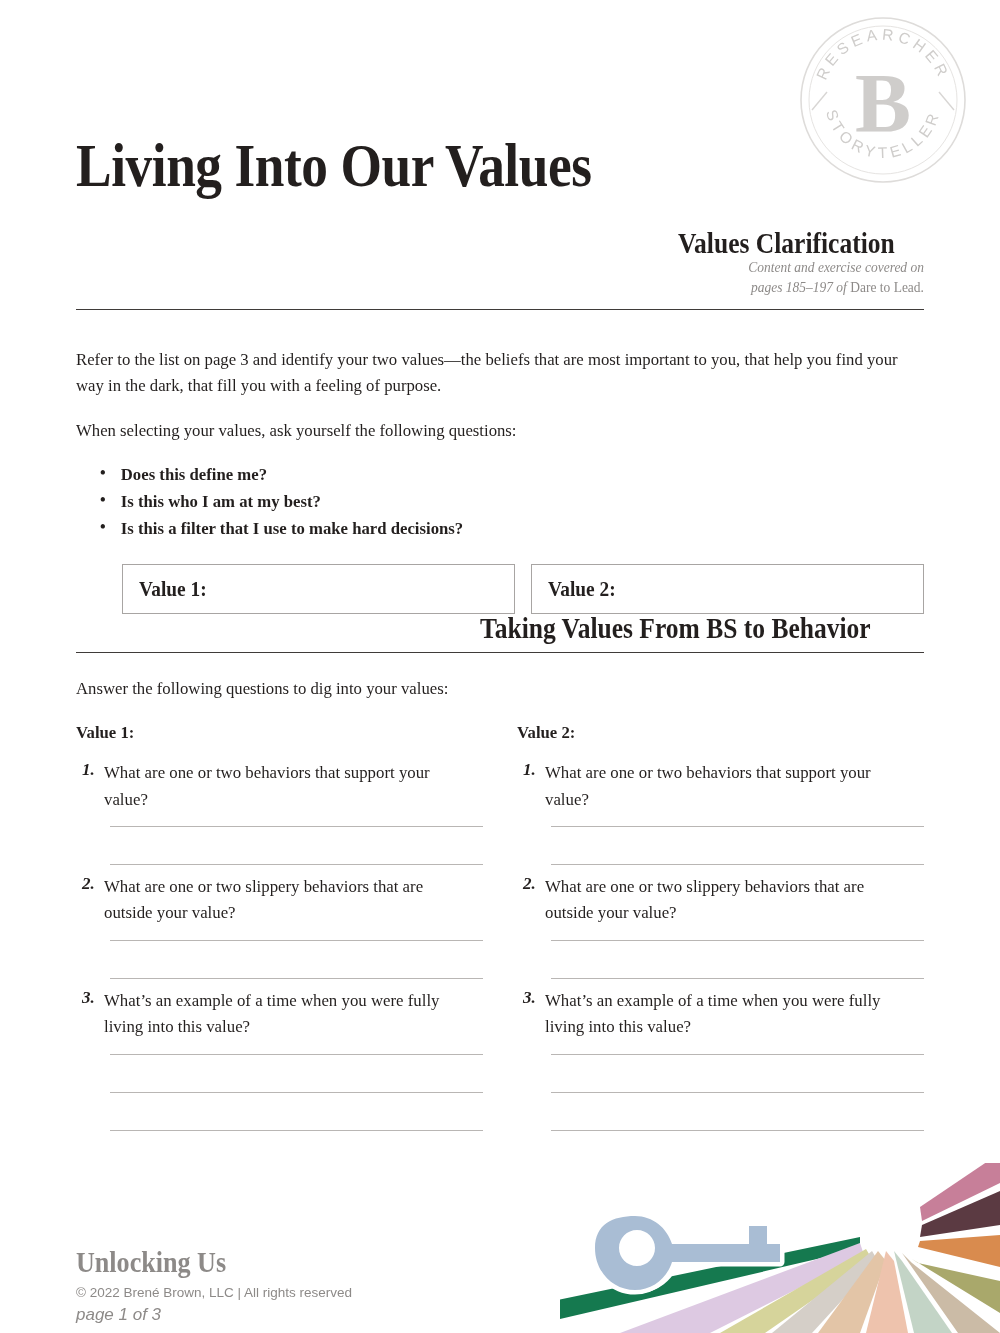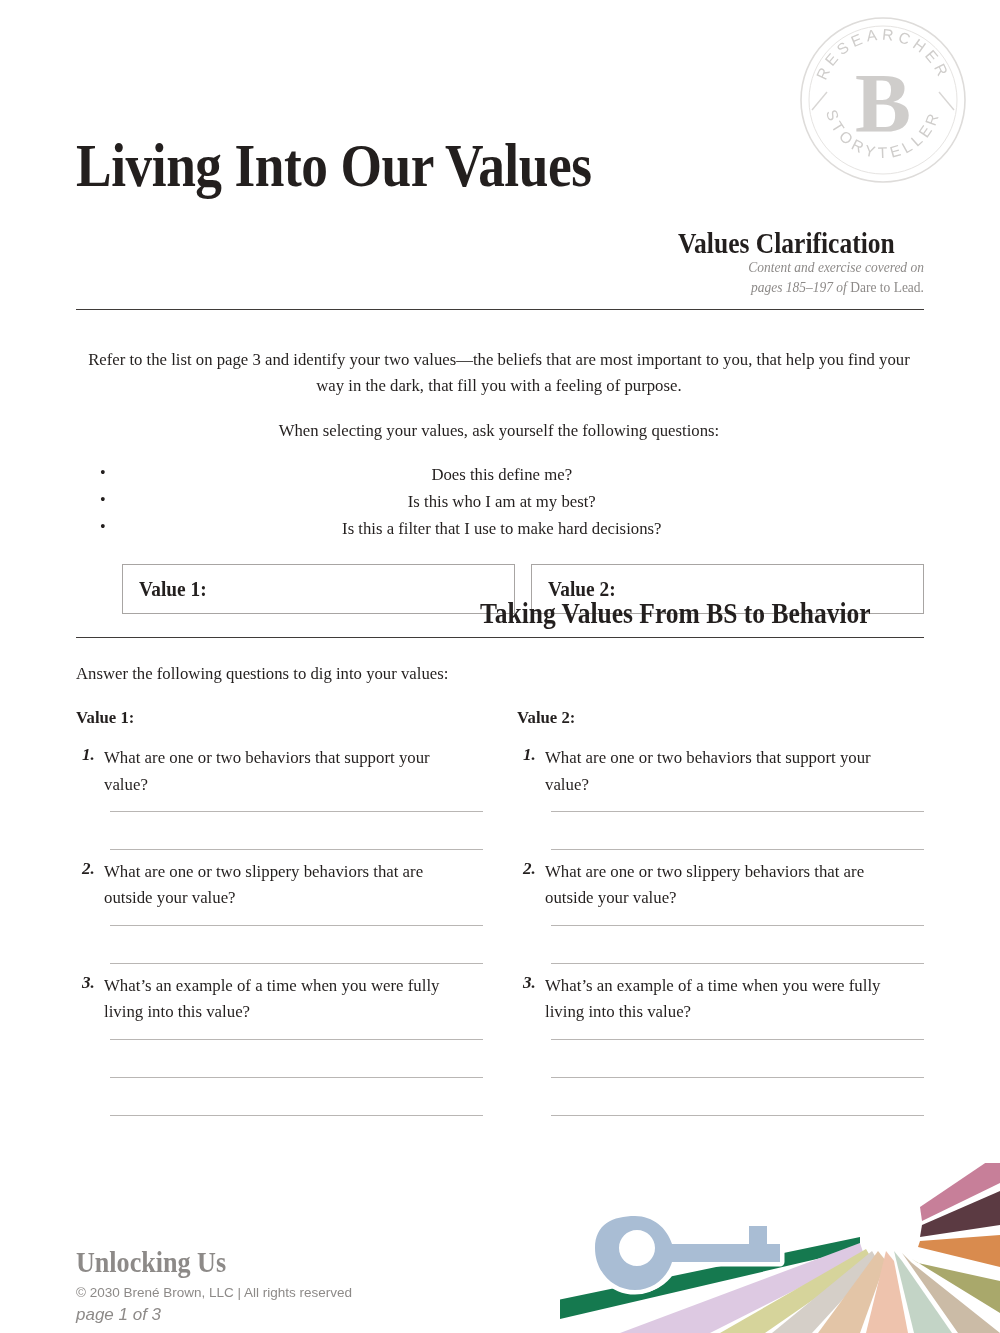--- a/index.html
+++ b/index.html
@@ -54,21 +54,21 @@
   .rule { height:0; border-top:1.6px solid #3f3b39; margin-top:9px; }
 
   
   .para {
     font-size:17.6px; line-height:1.52; color:#231f1e;
     transform:scaleX(0.95); transform-origin:left top;
     width:105%;
   }
   .para + .para { margin-top:18px; }
 
-  ul.qlist { list-style:none; margin:10px 0 0 0; padding:0 0 0 22px; }
+  ul.qlist { list-style:none; margin:10px 0 0 0; padding:0 0 0 22px;font-weight:bold; }
   ul.qlist li {
     font-size:17.6px; line-height:1.52; position:relative;
     padding-left:24px;
     transform:scaleX(0.95); transform-origin:left top;
   }
   ul.qlist li::before {
     content:"\2022"; position:absolute; left:2px; top:-1px;
     font-size:17px; color:#231f1e;
   }
 
@@ -171,40 +171,40 @@
   <div class="section" style="top:228px;">
     <div class="sec-head-row">
       <div class="sec-title">Values Clarification</div>
       <div class="sec-note">
         <div>Content and exercise covered on</div>
         <div><span>pages 185–197 of </span><span class="roman">Dare to Lead.</span></div>
       </div>
     </div>
     <div class="rule"></div>
 
-    <div style="margin-top:36px;text-align:center;">
+    <div style="margin-top:36px;">
       <p class="para">Refer to the list on page 3 and identify your two values—the beliefs that are most important to you, that help you find your way in the dark, that fill you with a feeling of purpose.</p>
       <p class="para">When selecting your values, ask yourself the following questions:</p>
       <ul class="qlist">
         <li>Does this define me?</li>
         <li>Is this who I am at my best?</li>
         <li>Is this a filter that I use to make hard decisions?</li>
       </ul>
       <div class="value-boxes">
         <div class="value-box">
           <span>Value 1:</span>
         </div>
         <div class="value-box">
           <span>Value 2:</span>
         </div>
       </div>
     </div>
   </div>
 
-  <div class="section" style="top:598px;">
+  <div class="section" style="top:613px;">
     <div class="sec-head-row">
       <div class="sec-title">Taking Values From BS to Behavior</div>
     </div>
     <div class="rule"></div>
 
     <p class="para" style="margin-top:22px;">Answer the following questions to dig into your values:</p>
 
     <div class="cols">
 
       <div class="col">
@@ -281,21 +281,21 @@
             <div class="aline"></div>
           </div>
         </div>
       </div>
 
     </div>
   </div>
 
   <div class="footer">
     <div class="brand">Unlocking Us</div>
-    <div class="copyright">© 2030 Brené Brown, LLC | All rights reserved</div>
+    <div class="copyright">© 2022 Brené Brown, LLC | All rights reserved</div>
     <div class="pagenum">page 1 of 3</div>
   </div>
 
   <div class="artwork">
     <svg width="440" height="170" viewBox="0 0 440 170" aria-hidden="true">
       <g>
         <polygon points="300,74 -160,170 -60,170 300,86" fill="#15794f"></polygon>
         <polygon points="300,80 60,170 150,170 304,92" fill="#ddc9e2"></polygon>
         <polygon points="306,86 160,170 205,170 312,96" fill="#d6d49b"></polygon>
         <polygon points="312,88 212,170 252,170 318,98" fill="#d5cfc8"></polygon>

